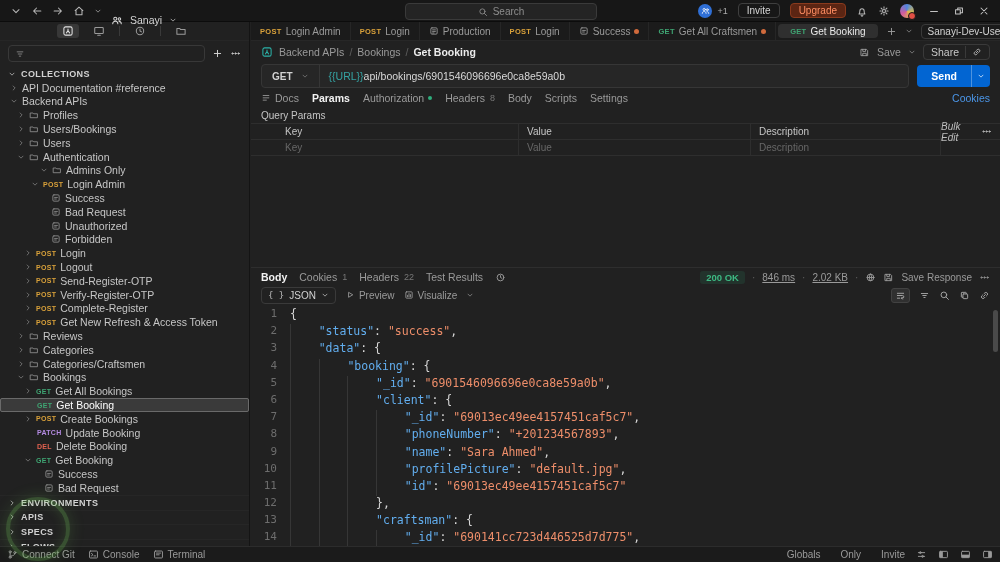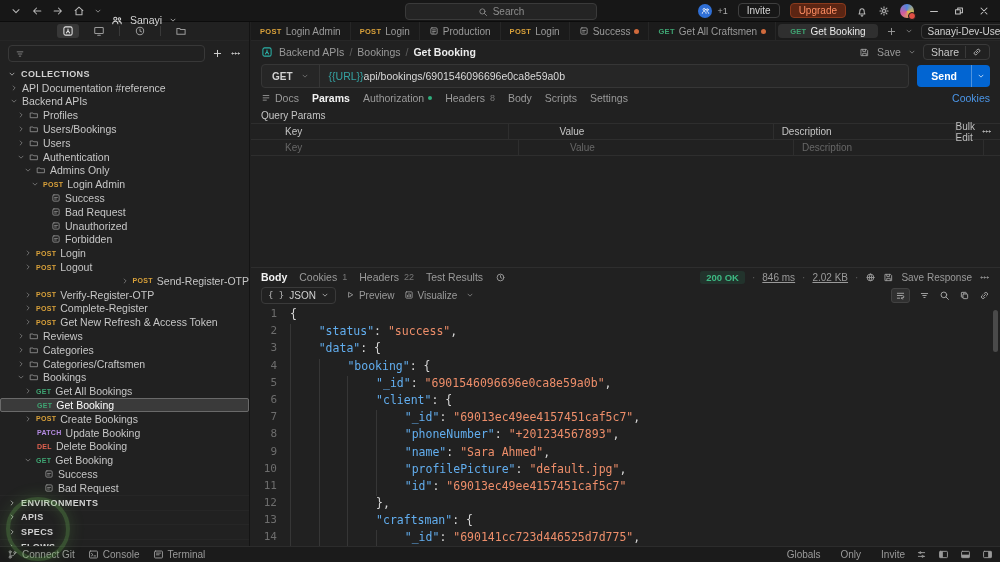--- a/index.html
+++ b/index.html
@@ -66,22 +66,22 @@
   .rtab{display:flex;align-items:center;gap:4px;white-space:nowrap;}
   .rtab.active{color:#f2f2f2;font-weight:700;}
   .gdot{width:4px;height:4px;border-radius:50%;background:#2fae7d;}
   .cnt{font-size:9px;color:#777;margin-left:1px;}
   .cookies{margin-left:auto;color:#4b96e8;}
   .qp-title{height:16px;display:flex;align-items:center;padding:0 10px;font-size:10px;color:#c4c4c4;}
   .qp-table{border-top:1px solid #2e2e2e;border-bottom:1px solid #2e2e2e;}
   .qp-tr{display:flex;height:15px;align-items:center;font-size:10px;}
   .qp-tr.head{border-bottom:1px solid #2e2e2e;color:#c6c6c6;}
   .qp-td{border-right:1px solid #2e2e2e;height:100%;display:flex;align-items:center;box-sizing:border-box;}
-  .td-key{width:268px;padding-left:34px;} .td-val{width:232px;padding-left:8px;margin-left:43px;} .td-desc{width:190px;padding-left:8px;}
-  .td-bulk{flex:1;border-right:none;justify-content:flex-end;gap:6px;padding-right:8px;color:#bfbfbf;}
+  .td-key{width:268px;padding-left:34px;} .td-val{width:232px;padding-left:8px;} .td-desc{width:190px;padding-left:8px;}
+  .td-bulk{flex:1;border-right:none;justify-content:flex-end;gap:6px;padding-right:8px;color:#bfbfbf;font-style:italic;}
   .ph{color:#676767;}
   .spacer{height:111px;}
   .resp{flex:1;display:flex;flex-direction:column;border-top:1px solid #2e2e2e;min-height:0;}
   .resp-head{height:18px;display:flex;align-items:center;gap:12px;padding:0 10px;font-size:10.5px;color:#9a9a9a;}
   .resp-head-right{margin-left:auto;display:flex;align-items:center;gap:7px;}
   .okbadge{background:rgba(45,160,110,.14);color:#3dba83;font-size:9.5px;font-weight:700;padding:1px 6px;border-radius:3px;}
   .meta{font-size:10px;color:#9a9a9a;text-decoration:underline;}
   .mdot{color:#5f5f5f;font-size:10px;}
   .resp-tools{height:18px;display:flex;align-items:center;gap:9px;padding:0 10px;color:#9a9a9a;}
   .jsonbox{display:flex;align-items:center;gap:5px;border:1px solid #3a3a3a;border-radius:4px;padding:0 6px;height:15px;font-size:10px;color:#d2d2d2;}
@@ -329,21 +329,21 @@
               <path d="M3.5 5.5L7 9l3.5-3.5"></path>
             </svg>
           </span>
           <span class="ic tico">
             <svg width="10" height="10" viewBox="0 0 14 14" fill="none" stroke="currentColor" stroke-width="1.2" stroke-linecap="round" stroke-linejoin="round">
               <path d="M2.2 4.2h3.4l1 1.1h5.2v5.5H2.2z"></path>
             </svg>
           </span>
           <span class="tl">Authentication</span>
         </div>
-        <div class="trow" style="padding-left: 24px;">
+        <div class="trow" style="padding-left: 40px;">
           <span class="ic chev">
             <svg width="8" height="8" viewBox="0 0 14 14" fill="none" stroke="currentColor" stroke-width="1.2" stroke-linecap="round" stroke-linejoin="round">
               <path d="M3.5 5.5L7 9l3.5-3.5"></path>
             </svg>
           </span>
           <span class="ic tico">
             <svg width="10" height="10" viewBox="0 0 14 14" fill="none" stroke="currentColor" stroke-width="1.2" stroke-linecap="round" stroke-linejoin="round">
               <path d="M2.2 4.2h3.4l1 1.1h5.2v5.5H2.2z"></path>
             </svg>
           </span>
@@ -409,21 +409,21 @@
         </div>
         <div class="trow" style="padding-left: 24px;">
           <span class="ic chev">
             <svg width="8" height="8" viewBox="0 0 14 14" fill="none" stroke="currentColor" stroke-width="1.2" stroke-linecap="round" stroke-linejoin="round">
               <path d="M5.5 3.5L9 7l-3.5 3.5"></path>
             </svg>
           </span>
           <span class="m m-POST">POST</span>
           <span class="tl">Logout</span>
         </div>
-        <div class="trow" style="padding-left: 24px; justify-content: flex-end;">
+        <div class="trow" style="padding-left: 24px;">
           <span class="ic chev">
             <svg width="8" height="8" viewBox="0 0 14 14" fill="none" stroke="currentColor" stroke-width="1.2" stroke-linecap="round" stroke-linejoin="round">
               <path d="M5.5 3.5L9 7l-3.5 3.5"></path>
             </svg>
           </span>
           <span class="m m-POST">POST</span>
           <span class="tl">Send-Register-OTP</span>
         </div>
         <div class="trow" style="padding-left: 24px;">
           <span class="ic chev">

